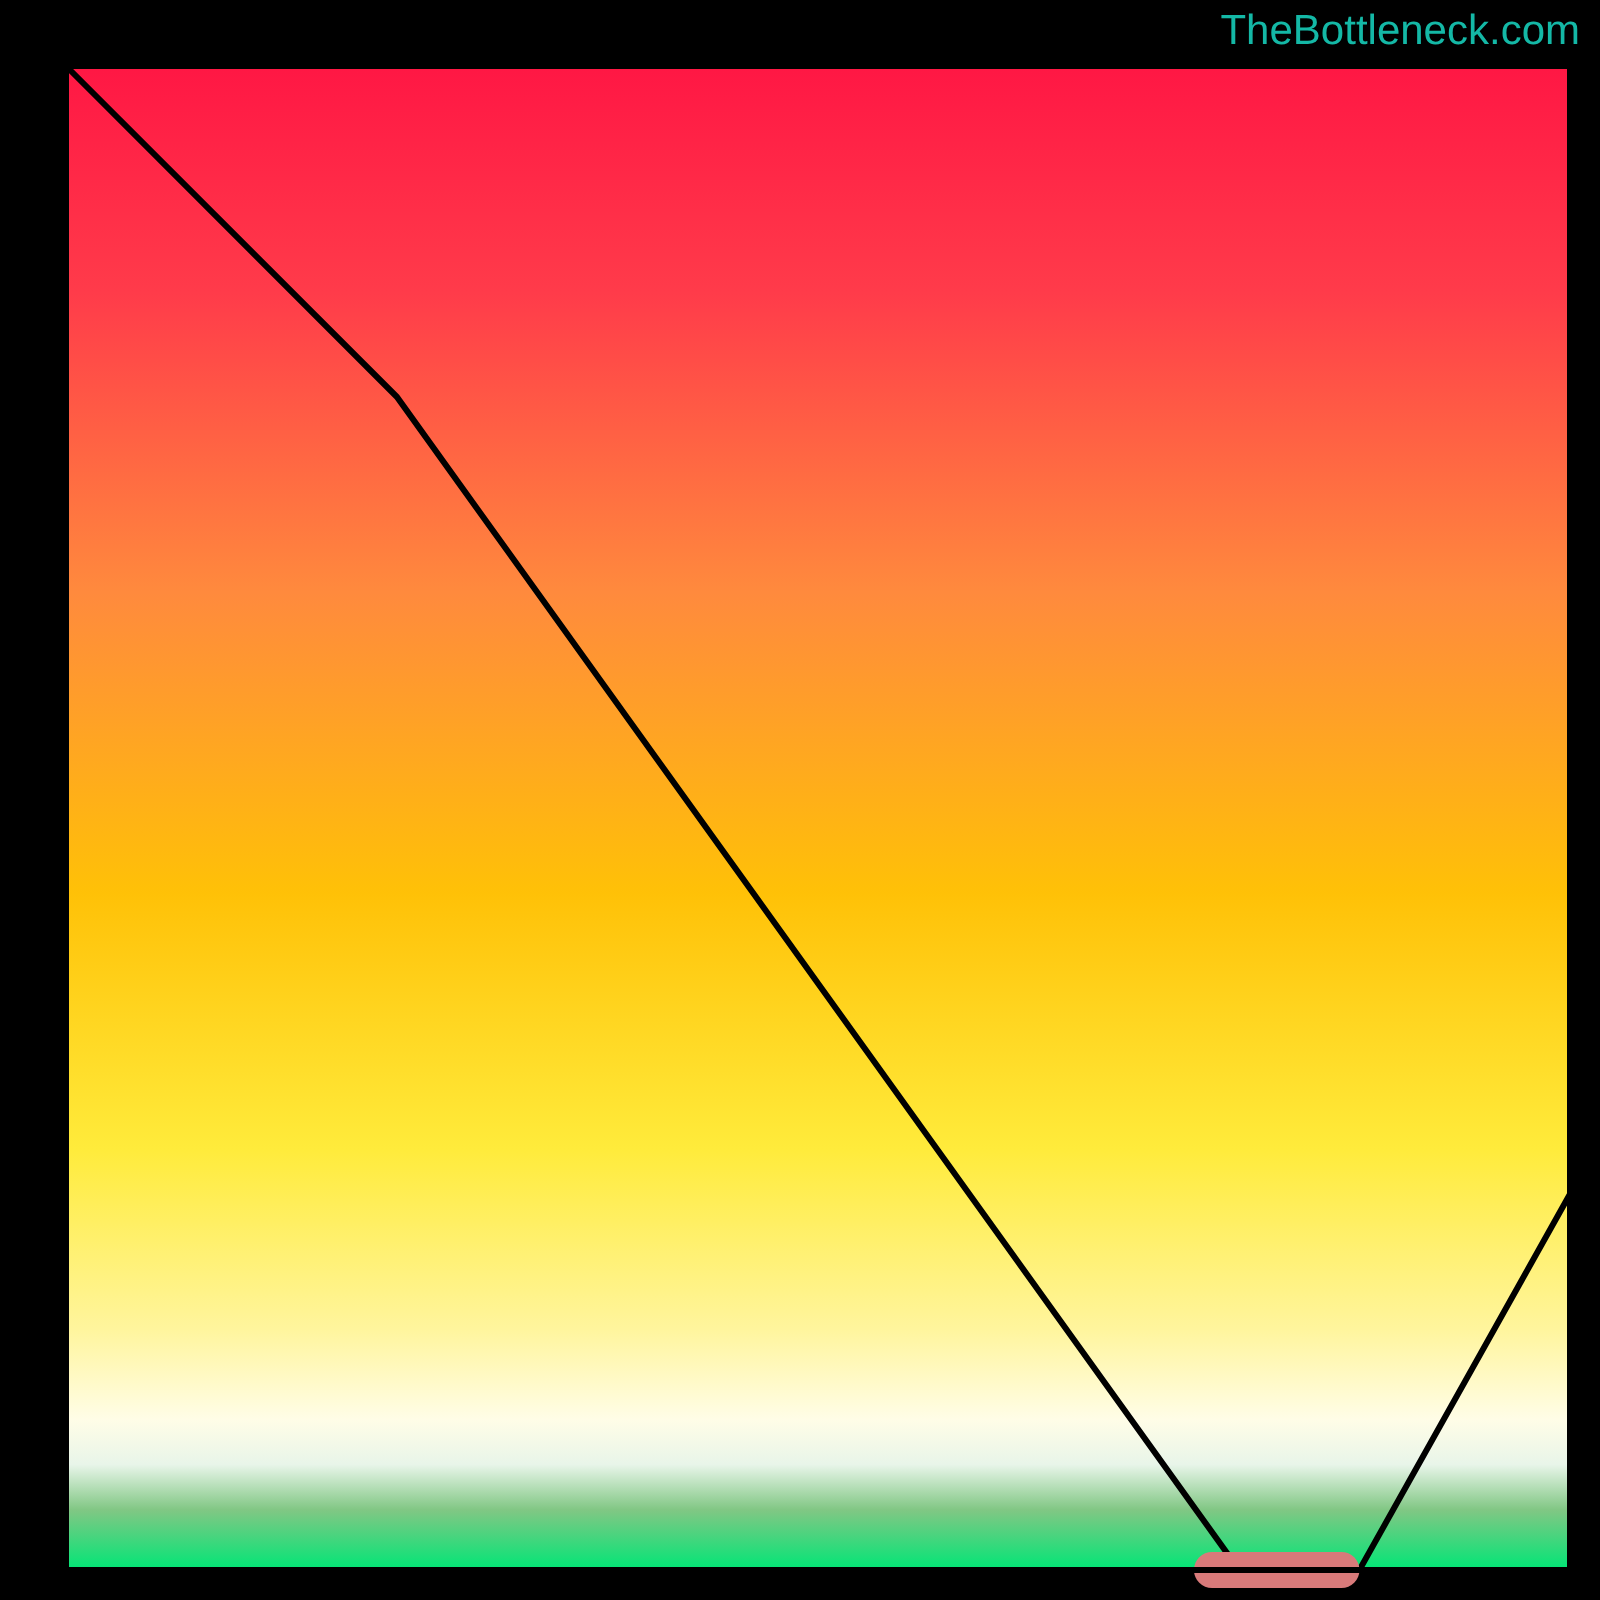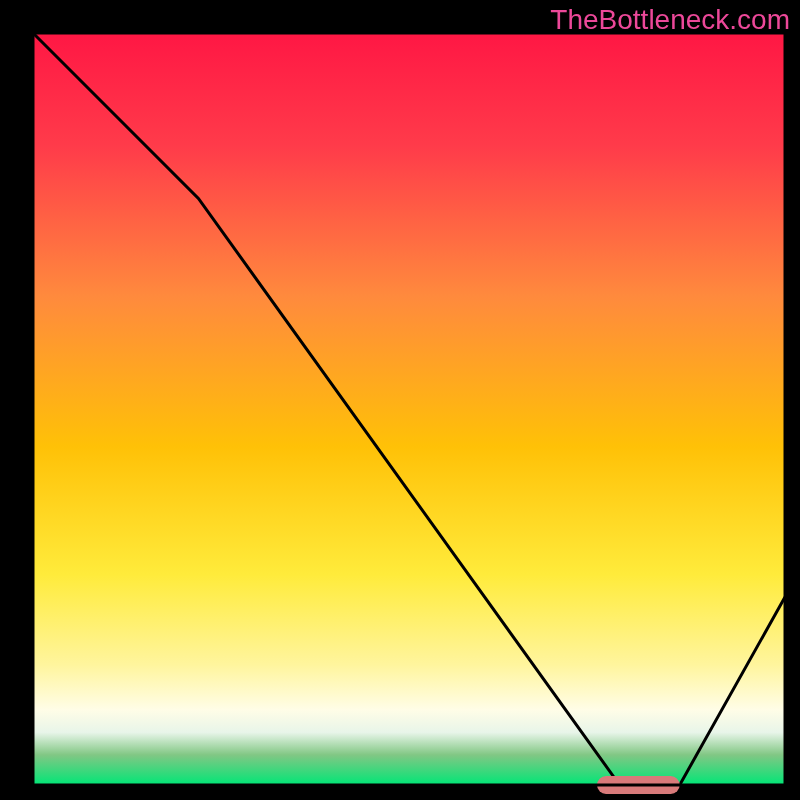--- a/index.html
+++ b/index.html
@@ -13,22 +13,22 @@
   }
   .container {
     position: relative;
     width: 800px;
     height: 800px;
   }
   .watermark {
     position: absolute;
     top: 4px;
     right: 10px;
-    color: #ec4899;
-    font-size: 28px;
+    color: #14b8a6;
+    font-size: 21px;
     font-weight: 500;
     z-index: 10;
   }
   svg {
     display: block;
   }
 </style>
 </head>
 <body>
 <div class="container">

